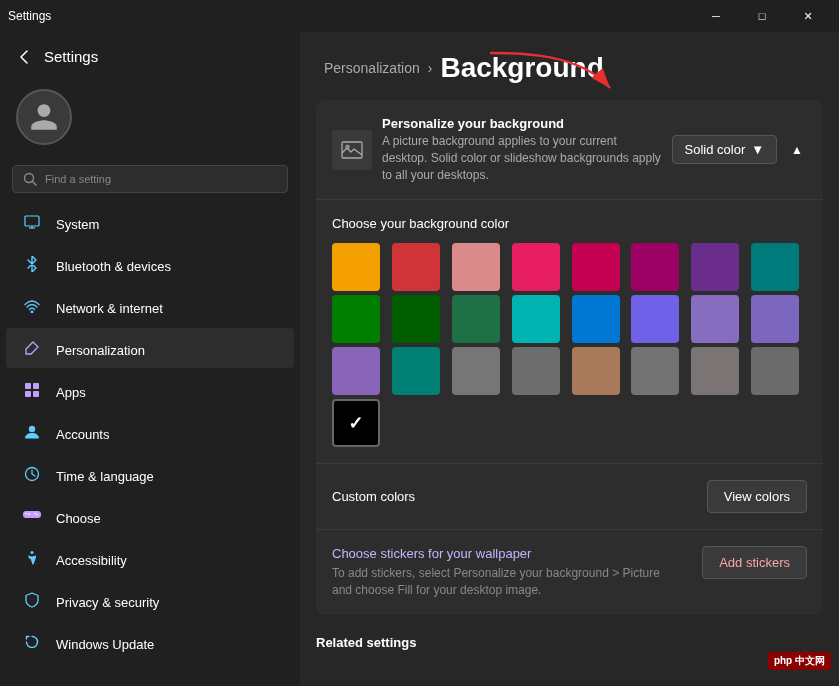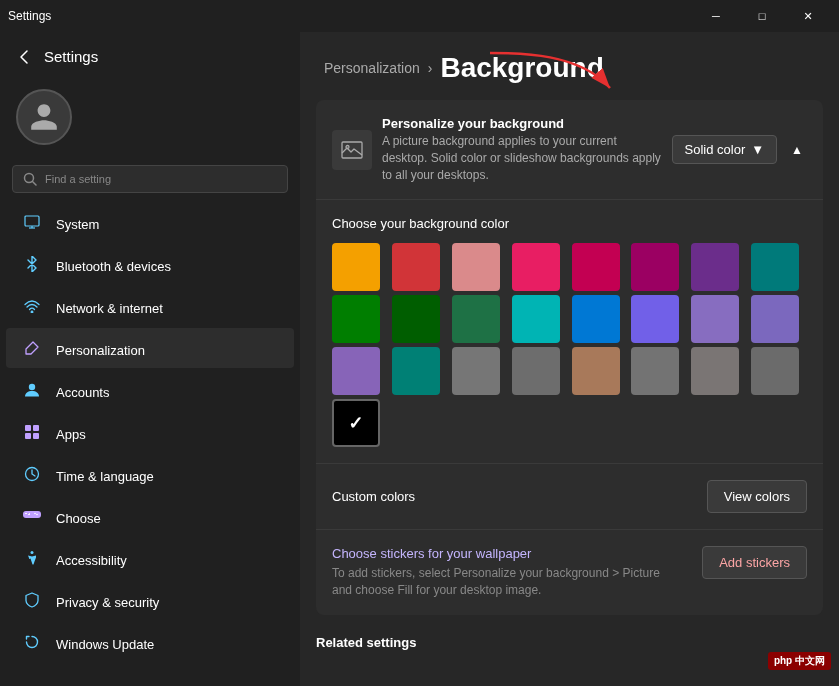--- a/index.html
+++ b/index.html
@@ -443,39 +443,39 @@
     <div class="nav-item active">
       <div class="nav-icon icon-personalization">
         <svg width="16" height="16" viewBox="0 0 16 16" fill="none" stroke="currentColor" stroke-width="1.3">
           <path d="M9 2l5 5-7 7H2v-5l7-7z" stroke-linejoin="round"></path>
         </svg>
       </div>
       <span>Personalization</span>
     </div>
 
     <div class="nav-item">
-      <div class="nav-icon icon-accounts">
-        <svg width="16" height="16" viewBox="0 0 16 16" fill="currentColor">
-          <circle cx="8" cy="5" r="3.2"></circle>
-          <path d="M1 14.5c0-3.5 3.1-5.5 7-5.5s7 2 7 5.5" fill="currentColor"></path>
-        </svg>
-      </div>
-      <span>Accounts</span>
-    </div>
-
-    <div class="nav-item">
       <div class="nav-icon icon-apps">
         <svg width="16" height="16" viewBox="0 0 16 16" fill="currentColor">
           <rect x="1" y="1" width="6" height="6" rx="1"></rect>
           <rect x="9" y="1" width="6" height="6" rx="1"></rect>
           <rect x="1" y="9" width="6" height="6" rx="1"></rect>
           <rect x="9" y="9" width="6" height="6" rx="1"></rect>
         </svg>
       </div>
       <span>Apps</span>
+    </div>
+
+    <div class="nav-item">
+      <div class="nav-icon icon-accounts">
+        <svg width="16" height="16" viewBox="0 0 16 16" fill="currentColor">
+          <circle cx="8" cy="5" r="3.2"></circle>
+          <path d="M1 14.5c0-3.5 3.1-5.5 7-5.5s7 2 7 5.5" fill="currentColor"></path>
+        </svg>
+      </div>
+      <span>Accounts</span>
     </div>
 
     <div class="nav-item">
       <div class="nav-icon icon-time">
         <svg width="16" height="16" viewBox="0 0 16 16" fill="none" stroke="currentColor" stroke-width="1.3">
           <circle cx="8" cy="8" r="6.5"></circle>
           <path d="M8 4v4l3 2" stroke-linecap="round"></path>
         </svg>
       </div>
       <span>Time &amp; language</span>

